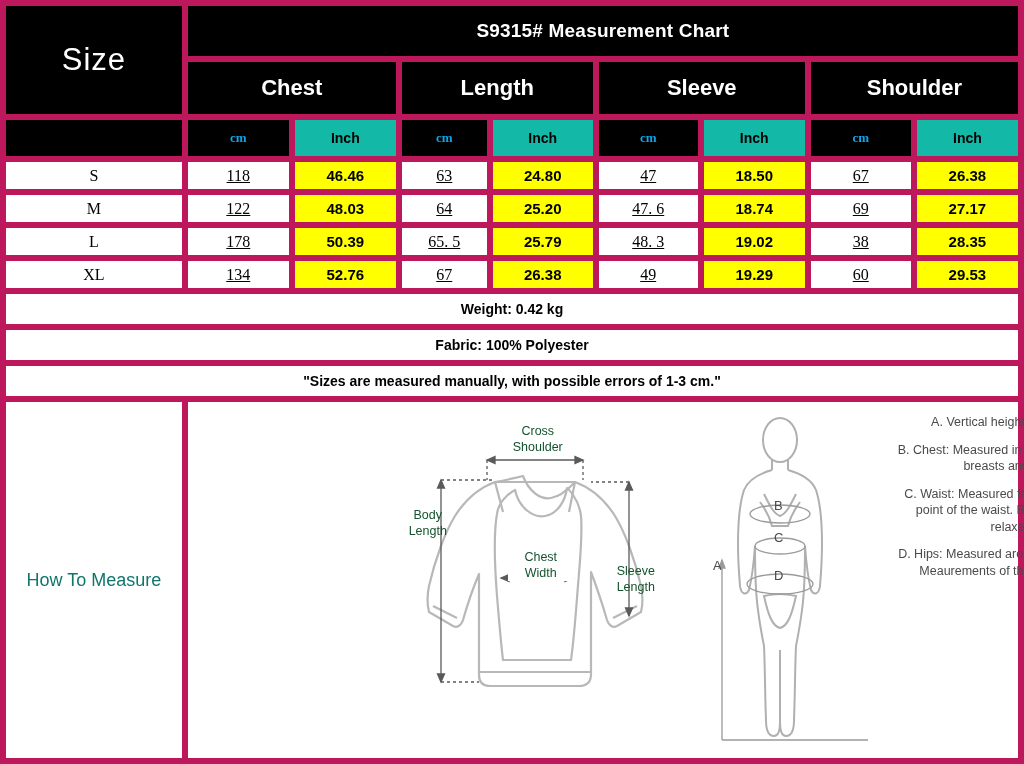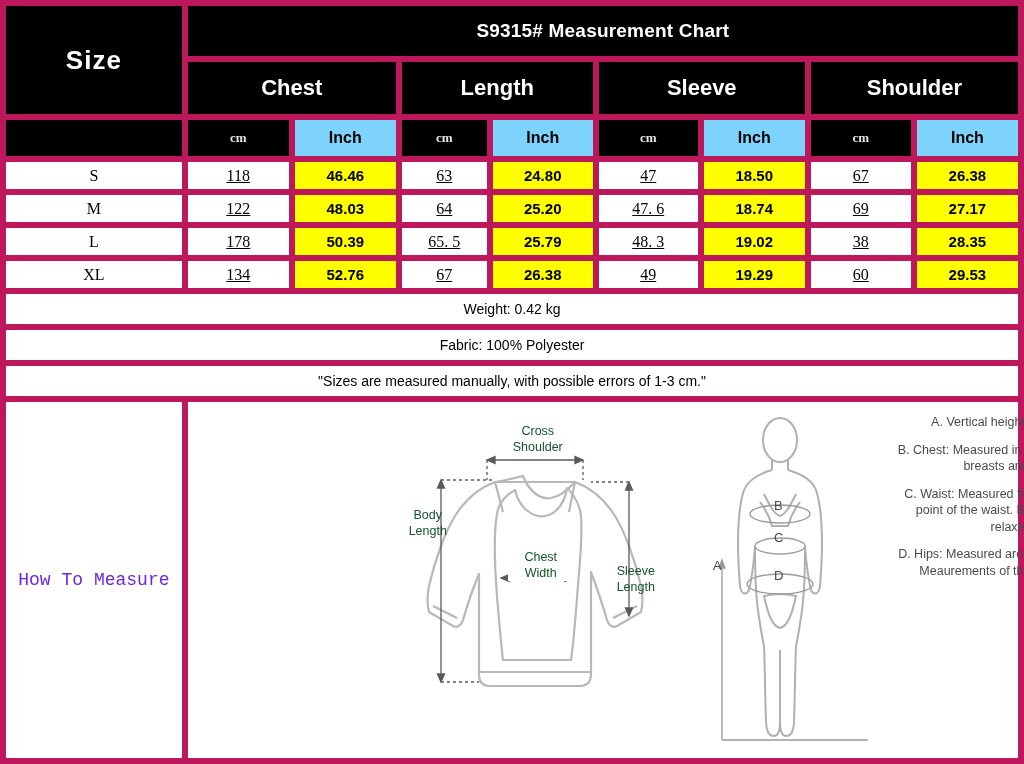--- a/index.html
+++ b/index.html
@@ -33,42 +33,42 @@
     background: #000000;
     color: #ffffff;
   }
   .title-cell {
     font-size: 19px;
     font-weight: bold;
     height: 56px;
     letter-spacing: 0.2px;
   }
   .size-cell {
-    font-size: 26px;
-    font-weight: bold;
+    font-size: 31px;
+    font-weight: normal;
     letter-spacing: 1px;
     margin-left: 12px;
   }
   .group-cell {
     font-size: 22px;
     font-weight: bold;
     height: 58px;
   }
   .unit-black {
     background: #000000;
-    color: #e5e5e5;
+    color: #0ea5e9;
     font-size: 13px;
     font-weight: bold;
     height: 42px;
     font-family: "Liberation Serif", serif;
   }
   .unit-yellow {
-    background: #7dd3fc;
-    color: #000000;
-    font-size: 16px;
+    background: #14b8a6;
+    color: #000000;
+    font-size: 14px;
     font-weight: bold;
     height: 42px;
   }
   .data-white {
     background: #ffffff;
     color: #000000;
     font-size: 16px;
     height: 33px;
     font-family: "Liberation Serif", serif;
     text-decoration: underline;
@@ -83,33 +83,33 @@
   .size-label {
     background: #ffffff;
     color: #000000;
     font-size: 16px;
     font-family: "Liberation Serif", serif;
   }
   .note-cell {
     background: #ffffff;
     color: #000000;
     font-size: 14px;
-    font-weight: normal;
+    font-weight: bold;
     height: 36px;
   }
 
   
   .howto-row td {
     border: 2px solid #000000;
     padding: 0;
   }
   .howto-label {
-    font-family: Liberation Mono, monospace;
+    font-family: Liberation Sans, sans-serif;
     font-size: 18px;
-    color: #6d28d9;
+    color: #0f766e;
     text-align: center;
     vertical-align: middle;
     background: #ffffff;
   }
   .howto-body {
     background: #ffffff;
     height: 358px;
     position: relative;
   }
   .howto-inner {

